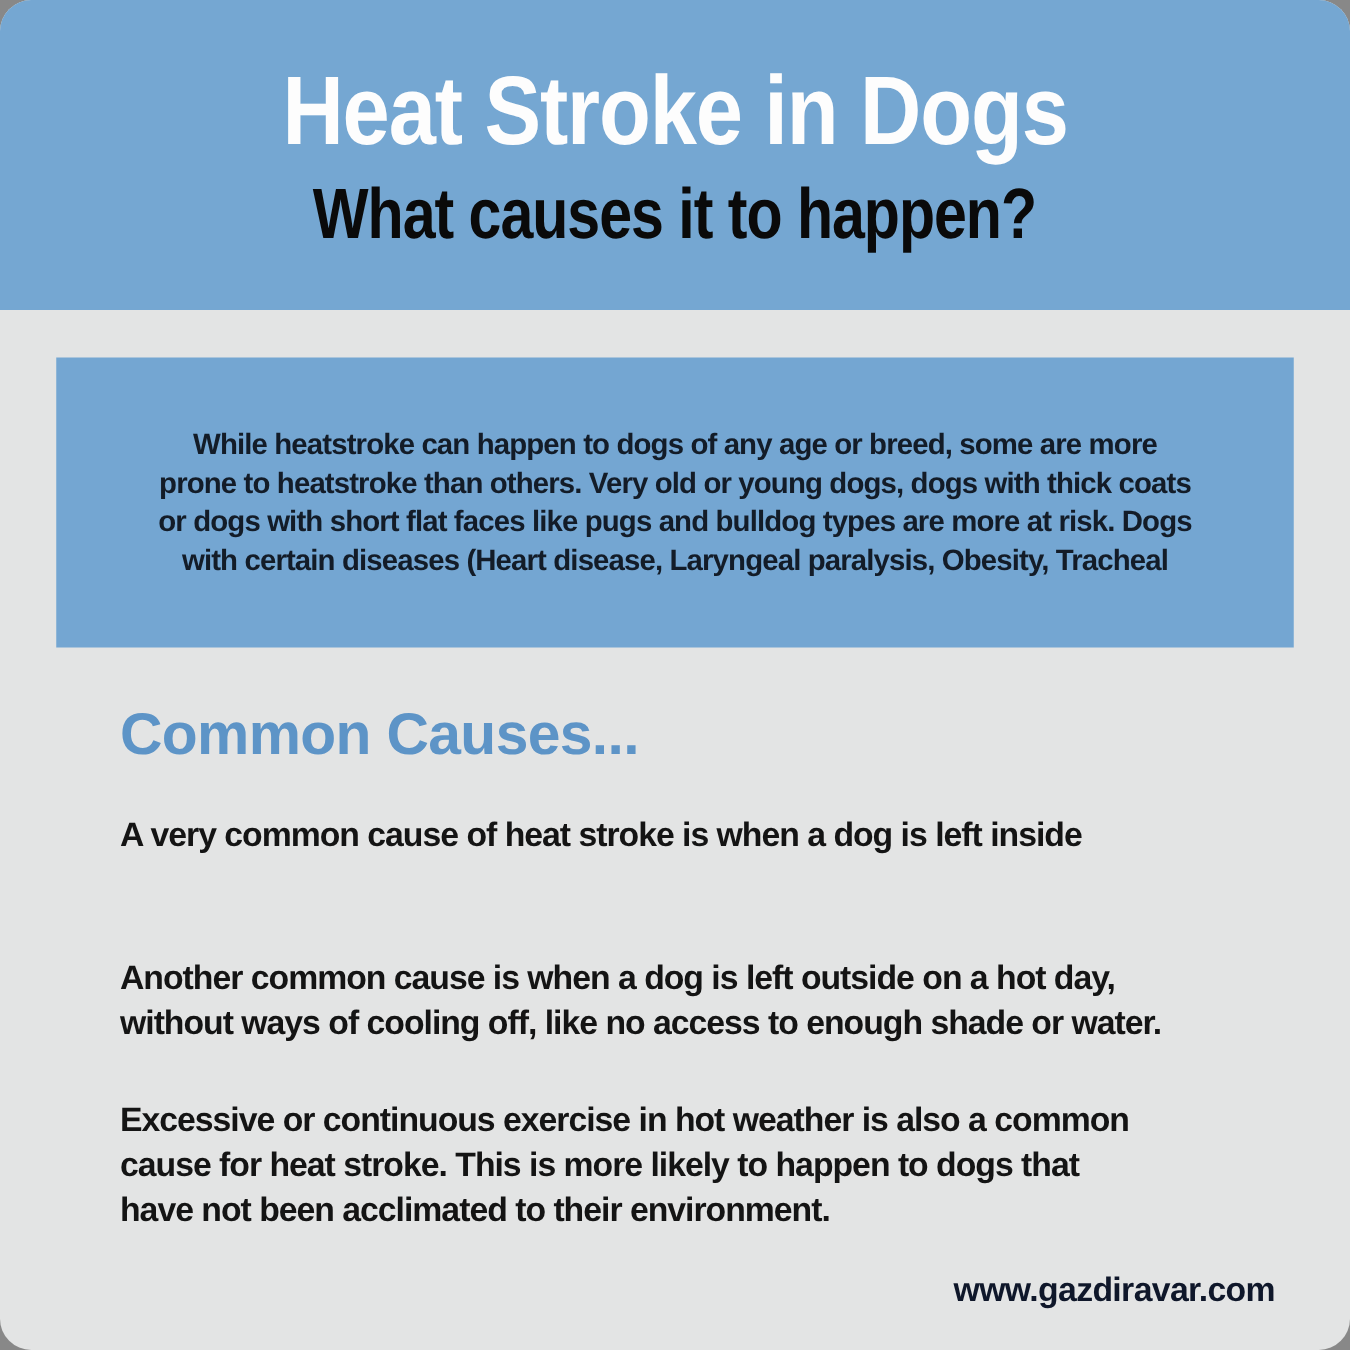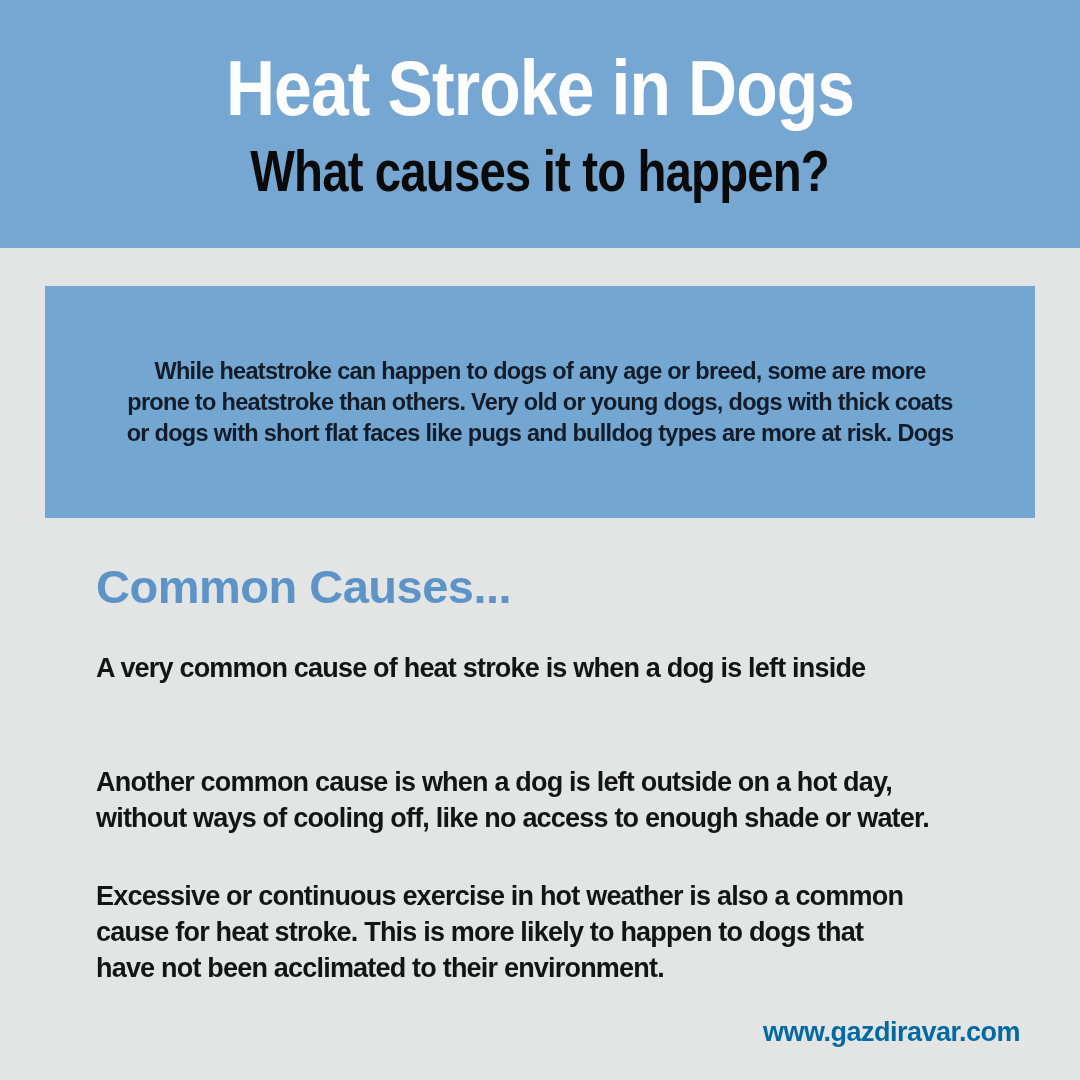--- a/index.html
+++ b/index.html
@@ -8,20 +8,21 @@
     background: #888;
   }
   .poster {
     position: relative;
     width: 1080px;
     height: 1080px;
     background: #e3e4e4;
     overflow: hidden;
     font-family: "Liberation Sans", sans-serif;
     font-weight: bold;
+    border-radius: 25px;
   }
 
   
   .banner {
     position: absolute;
     top: 0; left: 0;
     width: 1080px;
     height: 248px;
     background: #75a7d2;
     display: flex;
@@ -97,39 +98,40 @@
   .para-2 { top: 764px; }
   .para-3 { top: 878px; }
 
   
   .footer-site {
     position: absolute;
     top: 1016px;
     right: 60px;
     font-size: 27px;
     line-height: 32px;
-    color: #0369a1;
+    color: #0f172a;
     letter-spacing: -0.5px;
     white-space: nowrap;
   }
 </style>
 </head>
 <body>
 
 <div class="poster">
 
   <div class="banner">
     <div class="title">Heat Stroke in Dogs</div>
     <div class="subtitle">What causes it to happen?</div>
   </div>
 
   <div class="intro-box">
     <div class="line">While heatstroke can happen to dogs of any age or breed, some are more</div>
     <div class="line">prone to heatstroke than others. Very old or young dogs, dogs with thick coats</div>
     <div class="line">or dogs with short flat faces like pugs and bulldog types are more at risk. Dogs</div>
+    <div class="line">with certain diseases (Heart disease, Laryngeal paralysis, Obesity, Tracheal</div>
   </div>
 
   <div class="section-heading">Common Causes...</div>
 
   <div class="para para-1">
     <div class="line">A very common cause of heat stroke is when a dog is left inside</div>
   </div>
 
   <div class="para para-3">
     <div class="line">Excessive or continuous exercise in hot weather is also a common</div>

